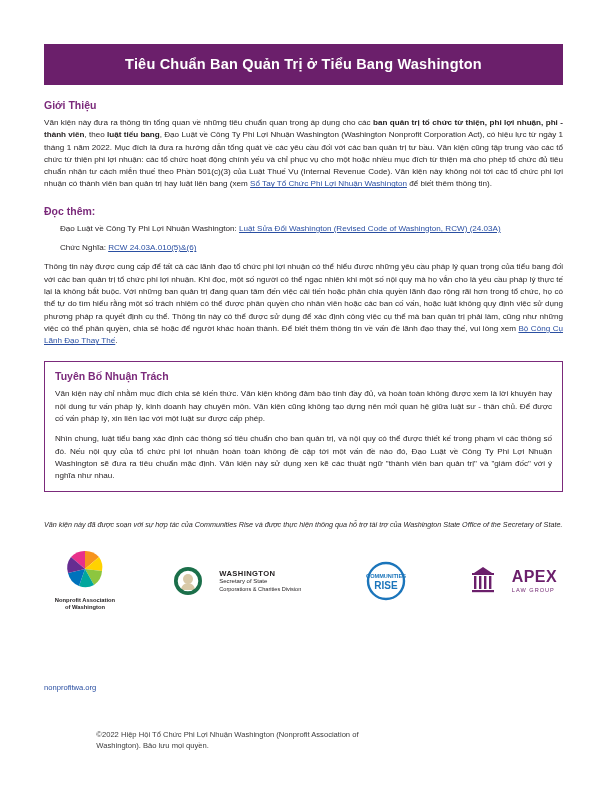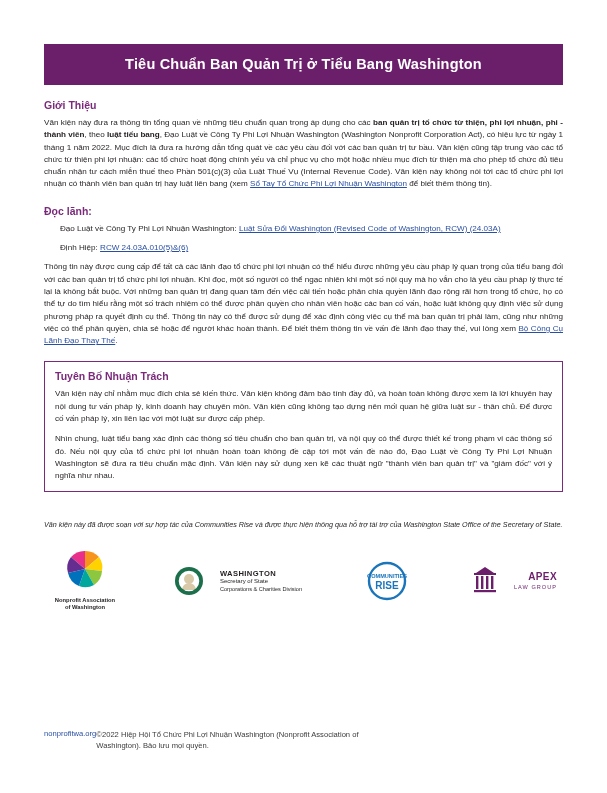--- a/index.html
+++ b/index.html
@@ -125,42 +125,43 @@
     color: #3b3b3b;
   }
   .footer .left a {
     color: #2a4fa2;
     text-decoration: none;
   }
   .footer .right {
     text-align: left;
     max-width: 300px;
     line-height: 1.45;
+    margin-top: 46px;
   }
 </style>
 </head>
 <body>
 
 <div class="page">
 
   <div class="content">
 
     <div class="title-bar">
       <span>Tiêu Chuẩn Ban Quản Trị ở Tiểu Bang Washington</span>
     </div>
 
     <div class="section-heading">Giới Thiệu</div>
 
     <p class="body-text"><span>Văn kiện này đưa ra thông tin tổng quan về những tiêu chuẩn quan trọng áp dụng cho các </span><span class="bold">ban quản trị tổ chức từ thiện, phi lợi nhuận, phi -thành viên</span><span>, theo </span><span class="bold">luật tiểu bang</span><span>, Đạo Luật về Công Ty Phi Lợi Nhuận Washington (Washington Nonprofit Corporation Act), có hiệu lực từ ngày 1 tháng 1 năm 2022. Mục đích là đưa ra hướng dẫn tổng quát về các yêu cầu đối với các ban quản trị tư bầu. Văn kiện cũng tập trung vào các tổ chức từ thiện phi lợi nhuận: các tổ chức hoạt động chính yếu và chỉ phục vụ cho một hoặc nhiều mục đích từ thiện mà cho phép tổ chức đủ tiêu chuẩn nhận tư cách miễn thuế theo Phần 501(c)(3) của Luật Thuế Vụ (Internal Revenue Code).  Văn kiện này không nói tới các tổ chức phi lợi nhuận có thành viên ban quản trị hay luật liên bang (xem </span><a class="link" href="#">Sổ Tay Tổ Chức Phi Lợi Nhuận Washington</a><span> để biết thêm thông tin).</span></p>
 
-    <div class="section-heading">Đọc lãnh:</div>
+    <div class="section-heading">Đọc thêm:</div>
 
     <p class="kv"><span>Đạo Luật về Công Ty Phi Lợi Nhuận Washington: </span><a class="link" href="#">Luật Sửa Đổi Washington (Revised Code of Washington, RCW) (24.03A)</a></p>
 
-    <p class="kv"><span>Định Hiệp: </span><a class="link" href="#">RCW 24.03A.010(5)&amp;(6)</a></p>
+    <p class="kv"><span>Chức Nghĩa: </span><a class="link" href="#">RCW 24.03A.010(5)&amp;(6)</a></p>
 
     <p class="body-text"><span>Thông tin này được cung cấp để tất cả các lãnh đạo tổ chức phi lợi nhuận có thể hiểu được những yêu cầu pháp lý quan trọng của tiểu bang đối với các ban quản trị tổ chức phi lợi nhuận. Khi đọc, một số người có thể ngạc nhiên khi một số nội quy mà họ vẫn cho là yêu cầu pháp lý thực tế lại là không bắt buộc. Với những ban quản trị đang quan tâm đến việc cải tiến hoặc phân chia quyền lãnh đạo rộng rãi hơn trong tổ chức, họ có thể tự do tìm hiểu rằng một số trách nhiệm có thể được phân quyền cho nhân viên hoặc các ban cố vấn, hoặc luật không quy định việc sử dụng phương pháp ra quyết định cụ thể. Thông tin này có thể được sử dụng để xác định công việc cụ thể mà ban quản trị phải làm, cũng như những việc có thể phân quyền, chia sẻ hoặc để người khác hoàn thành. Để biết thêm thông tin về vấn đề lãnh đạo thay thế, vui lòng xem </span><a class="link" href="#">Bộ Công Cụ Lãnh Đạo Thay Thế</a><span>.</span></p>
 
     <div class="box">
       <div class="section-heading">Tuyên Bố Nhuận Trách</div>
       <p class="body-text">Văn kiện này chỉ nhằm mục đích chia sẻ kiến thức. Văn kiện không đảm bảo tính đầy đủ, và hoàn toàn không được xem là lời khuyên hay nội dung tư vấn pháp lý, kinh doanh hay chuyên môn. Văn kiện cũng không tạo dựng nên mối quan hệ giữa luật sư - thân chủ. Để được cố vấn pháp lý, xin liên lạc với một luật sư được cấp phép.</p>
       <p class="body-text">Nhìn chung, luật tiểu bang xác định các thông số tiêu chuẩn cho ban quản trị, và nội quy có thể được thiết kế trong phạm vi các thông số đó. Nếu nội quy của tổ chức phi lợi nhuận hoàn toàn không đề cập tới một vấn đề nào đó, Đạo Luật về Công Ty Phi Lợi Nhuận Washington sẽ đưa ra tiêu chuẩn mặc định. Văn kiện này sử dụng xen kẽ các thuật ngữ "thành viên ban quản trị" và "giám đốc" với ý nghĩa như nhau.</p>
     </div>
 
     <div class="note">Văn kiện này đã được soạn với sự hợp tác của Communities Rise và được thực hiện thông qua hỗ trợ tài trợ của Washington State Office of the Secretary of State.</div>
@@ -212,21 +213,21 @@
         <svg width="26" height="32" viewBox="0 0 26 32">
           <rect x="2" y="8" width="22" height="2" fill="#6b1f6b"></rect>
           <rect x="4" y="11" width="2.4" height="13" fill="#6b1f6b"></rect>
           <rect x="9" y="11" width="2.4" height="13" fill="#6b1f6b"></rect>
           <rect x="14" y="11" width="2.4" height="13" fill="#6b1f6b"></rect>
           <rect x="19" y="11" width="2.4" height="13" fill="#6b1f6b"></rect>
           <rect x="2" y="25" width="22" height="2.2" fill="#6b1f6b"></rect>
           <path d="M13,2 L22,8 L4,8 Z" fill="#6b1f6b"></path>
         </svg>
         <div class="logo-caption">
-          <div class="lc-main" style="font-size:10px;color:#6b1f6b;text-align:right;">APEX</div>
+          <div class="lc-main" style="font-size:16px;color:#6b1f6b;">APEX</div>
           <div class="lc-sub" style="color:#6b1f6b;letter-spacing:1px;">LAW GROUP</div>
         </div>
       </div>
 
     </div>
 
   </div>
 
   <div class="footer">
     <div class="left">

